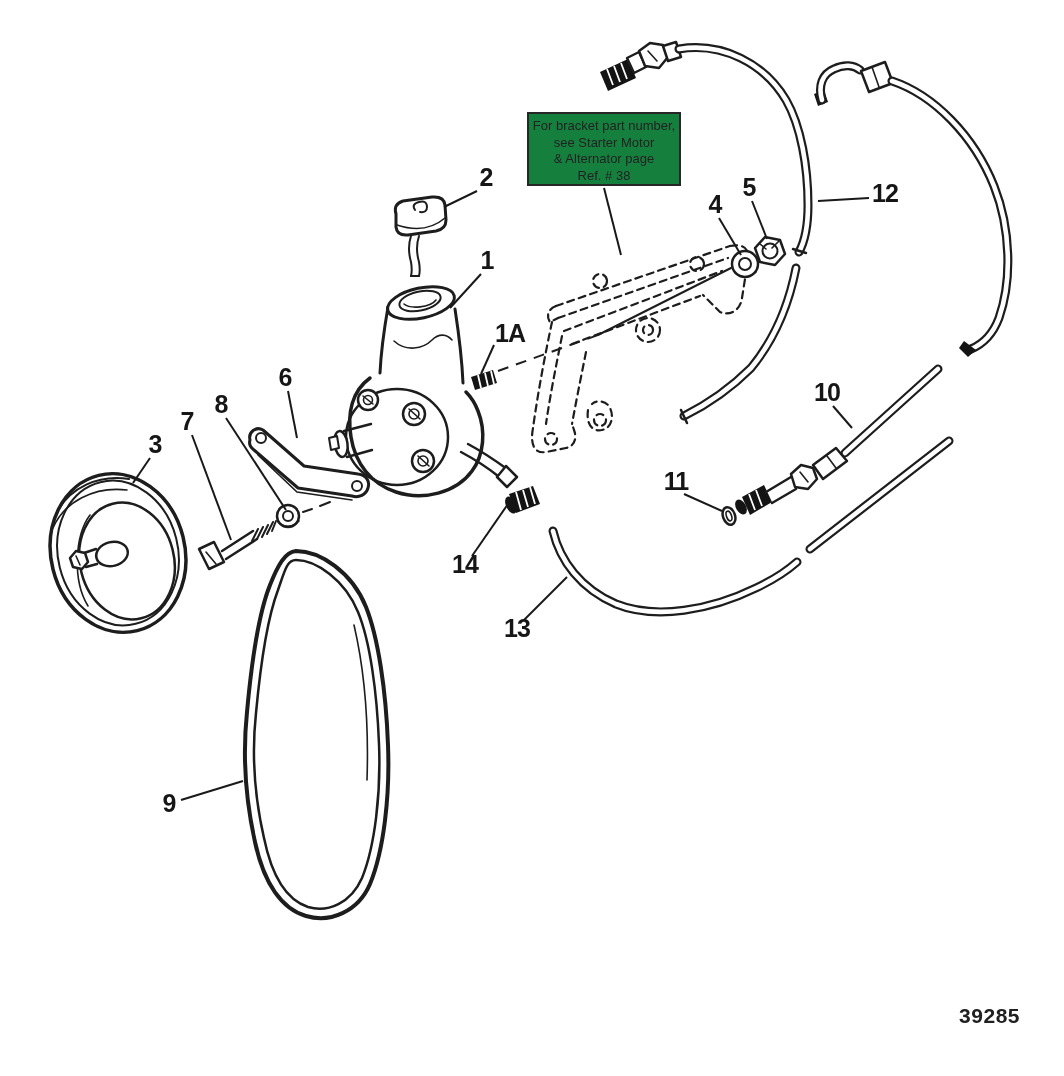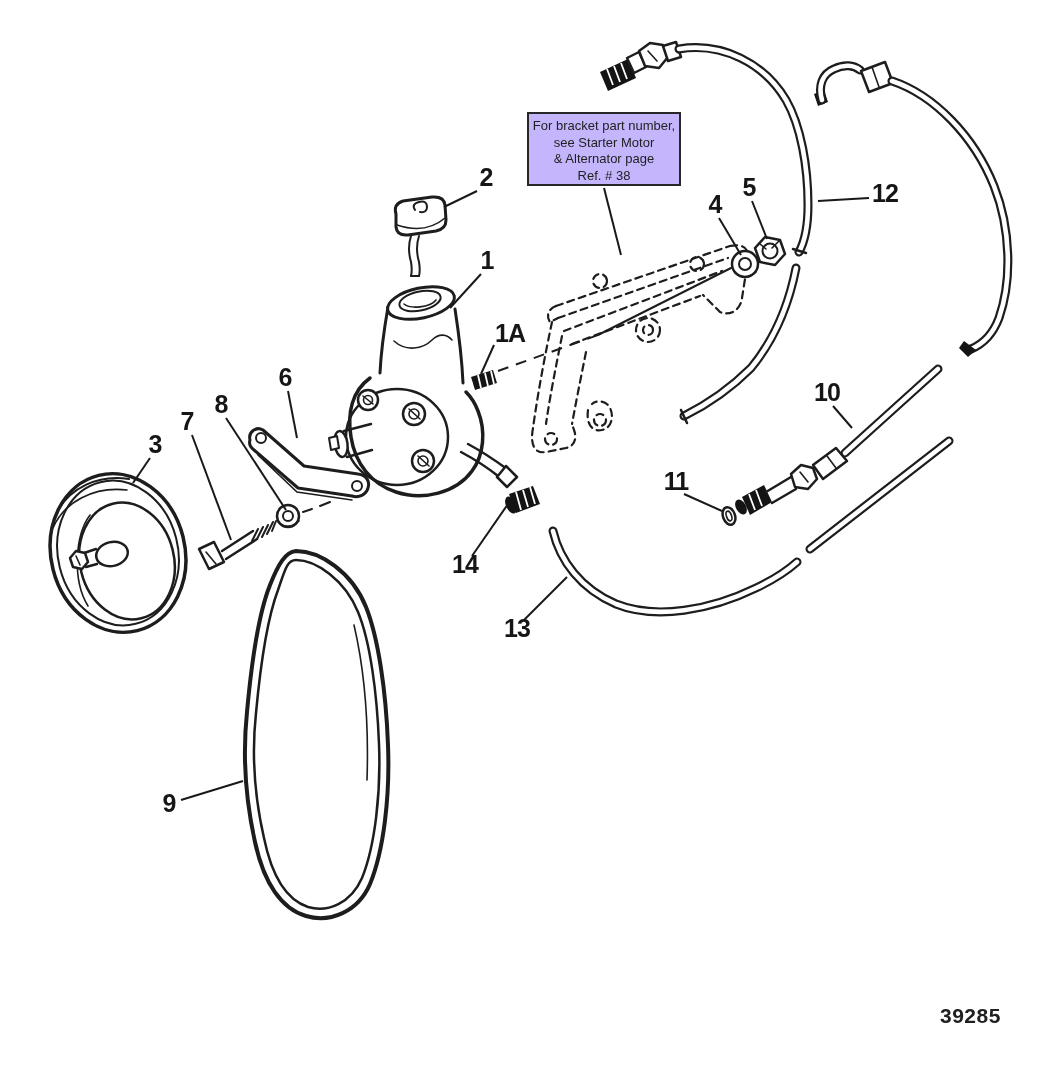--- a/index.html
+++ b/index.html
@@ -16,23 +16,23 @@
   .ink{fill:#141414;stroke:none}
   .wh{stroke:#fff;stroke-width:1.8;fill:none}
   .hoseO{stroke:#1d1d1d;stroke-width:9;fill:none;stroke-linecap:round}
   .hoseI{stroke:#fff;stroke-width:4.6;fill:none;stroke-linecap:round}
   .dash{stroke:#1d1d1d;stroke-width:2.2;fill:none;stroke-dasharray:7 5;stroke-linecap:round;stroke-linejoin:round}
   .axisdash{stroke:#1d1d1d;stroke-width:2;fill:none;stroke-dasharray:11 8}
   .leader{stroke:#191919;stroke-width:2;fill:none}
   .co{font:bold 25px "Liberation Sans",sans-serif;fill:#161616;text-anchor:middle;letter-spacing:-1px}
   
   .note-box{position:absolute;left:527px;top:112px;width:150px;height:66px;
-    border:2px solid #272727;background:#c4b5fd;text-align:center;
+    border:2px solid #272727;background:#15803d;text-align:center;
     font:13px/16.5px "Liberation Sans",sans-serif;color:#222;padding-top:4px;}
-  .fig-num{position:absolute;left:940px;top:1004px;width:80px;text-align:left;
+  .fig-num{position:absolute;left:940px;top:1004px;width:80px;text-align:right;
     font:bold 21px "Liberation Sans",sans-serif;color:#202020;letter-spacing:0.5px;}
 </style>
 </head>
 <body>
 
 <div class="stage">
 
 <svg width="1064" height="1076" viewBox="0 0 1064 1076">
 
   <g>

